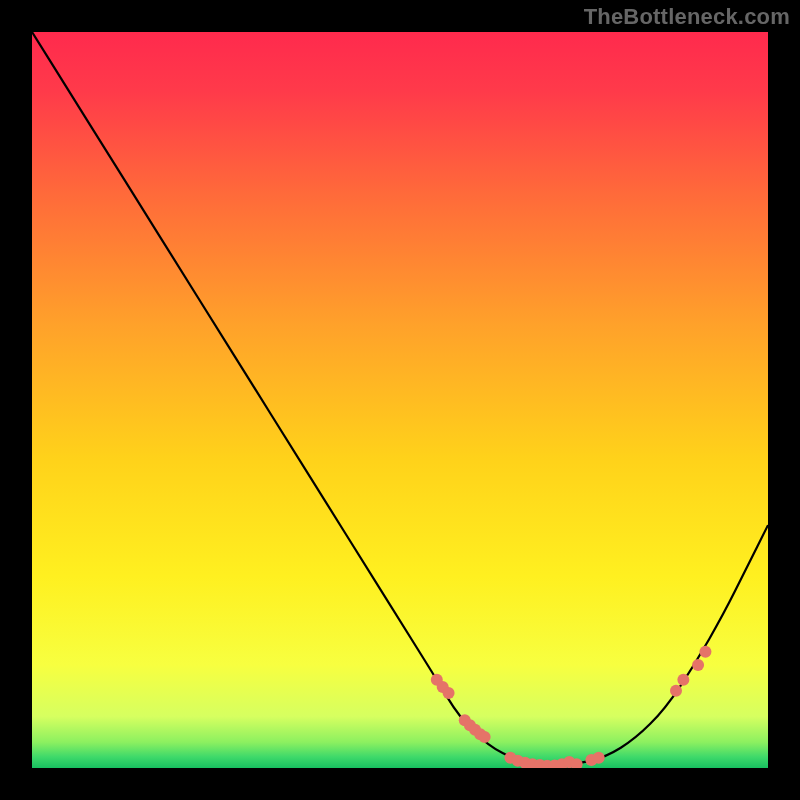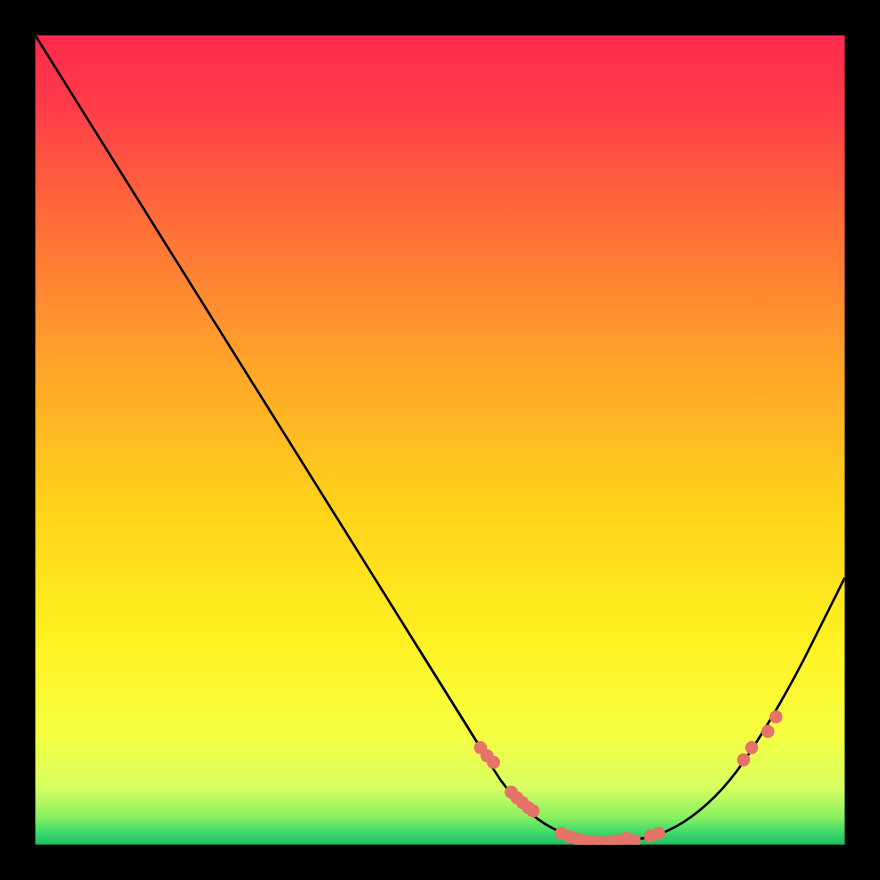--- a/index.html
+++ b/index.html
@@ -36,20 +36,21 @@
     height: 736px;
   }
   .plot svg {
     display: block;
   }
 </style>
 </head>
 <body>
 
 <div class="frame">
+  <div class="watermark">TheBottleneck.com</div>
   <div class="plot">
     <svg id="chart-svg" width="736" height="736" viewBox="0 0 736 736">
       <defs>
         <linearGradient id="bg-grad" x1="0" y1="0" x2="0" y2="1">
             <stop offset="0%" stop-color="#ff2a4d"></stop>
             <stop offset="8%" stop-color="#ff3a4a"></stop>
             <stop offset="22%" stop-color="#ff6a3a"></stop>
             <stop offset="40%" stop-color="#ffa22a"></stop>
             <stop offset="57.99999999999999%" stop-color="#ffd21a"></stop>
             <stop offset="74%" stop-color="#fff020"></stop>

